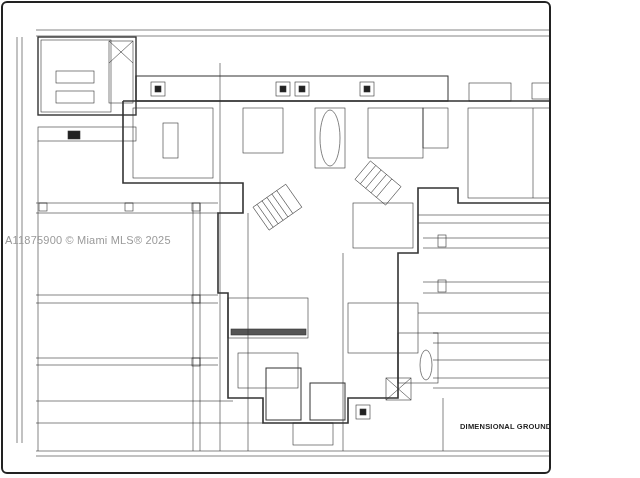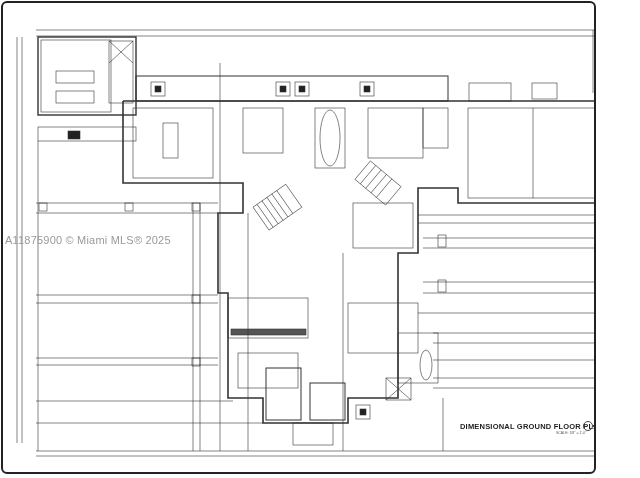--- a/index.html
+++ b/index.html
@@ -1,17 +1,17 @@
 <!DOCTYPE html>
 <html><head>
 <meta charset="utf-8">
 <style>
   html,body{margin:0;padding:0;background:#ffffff;}
   body{width:640px;height:478px;overflow:hidden;position:relative;font-family:"Liberation Sans",sans-serif;}
-  .frame{position:absolute;left:1px;top:1px;width:595px;height:473px;border:2px solid #222;border-radius:6px;background:#fff;box-sizing:border-box;overflow:hidden;}
+  .frame{position:absolute;left:1px;top:1px;width:550px;height:473px;border:2px solid #222;border-radius:6px;background:#fff;box-sizing:border-box;overflow:hidden;}
   svg.plan{position:absolute;left:0;top:0;}
   .watermark{position:absolute;left:2px;top:231px;font-size:11px;color:#9a9a9a;letter-spacing:0.2px;white-space:nowrap;}
   .title{position:absolute;left:457px;top:419px;font-size:7.5px;font-weight:bold;color:#222;letter-spacing:0.2px;white-space:nowrap;}
   .scale{position:absolute;left:553px;top:428px;font-size:3.5px;color:#555;white-space:nowrap;}
   .north{position:absolute;left:580px;top:418px;width:10px;height:10px;border:1px solid #444;border-radius:50%;box-sizing:border-box;}
   .north::after{content:"";position:absolute;right:-5px;top:3px;width:4px;height:2px;background:#444;}
 </style>
 </head>
 <body>
 

